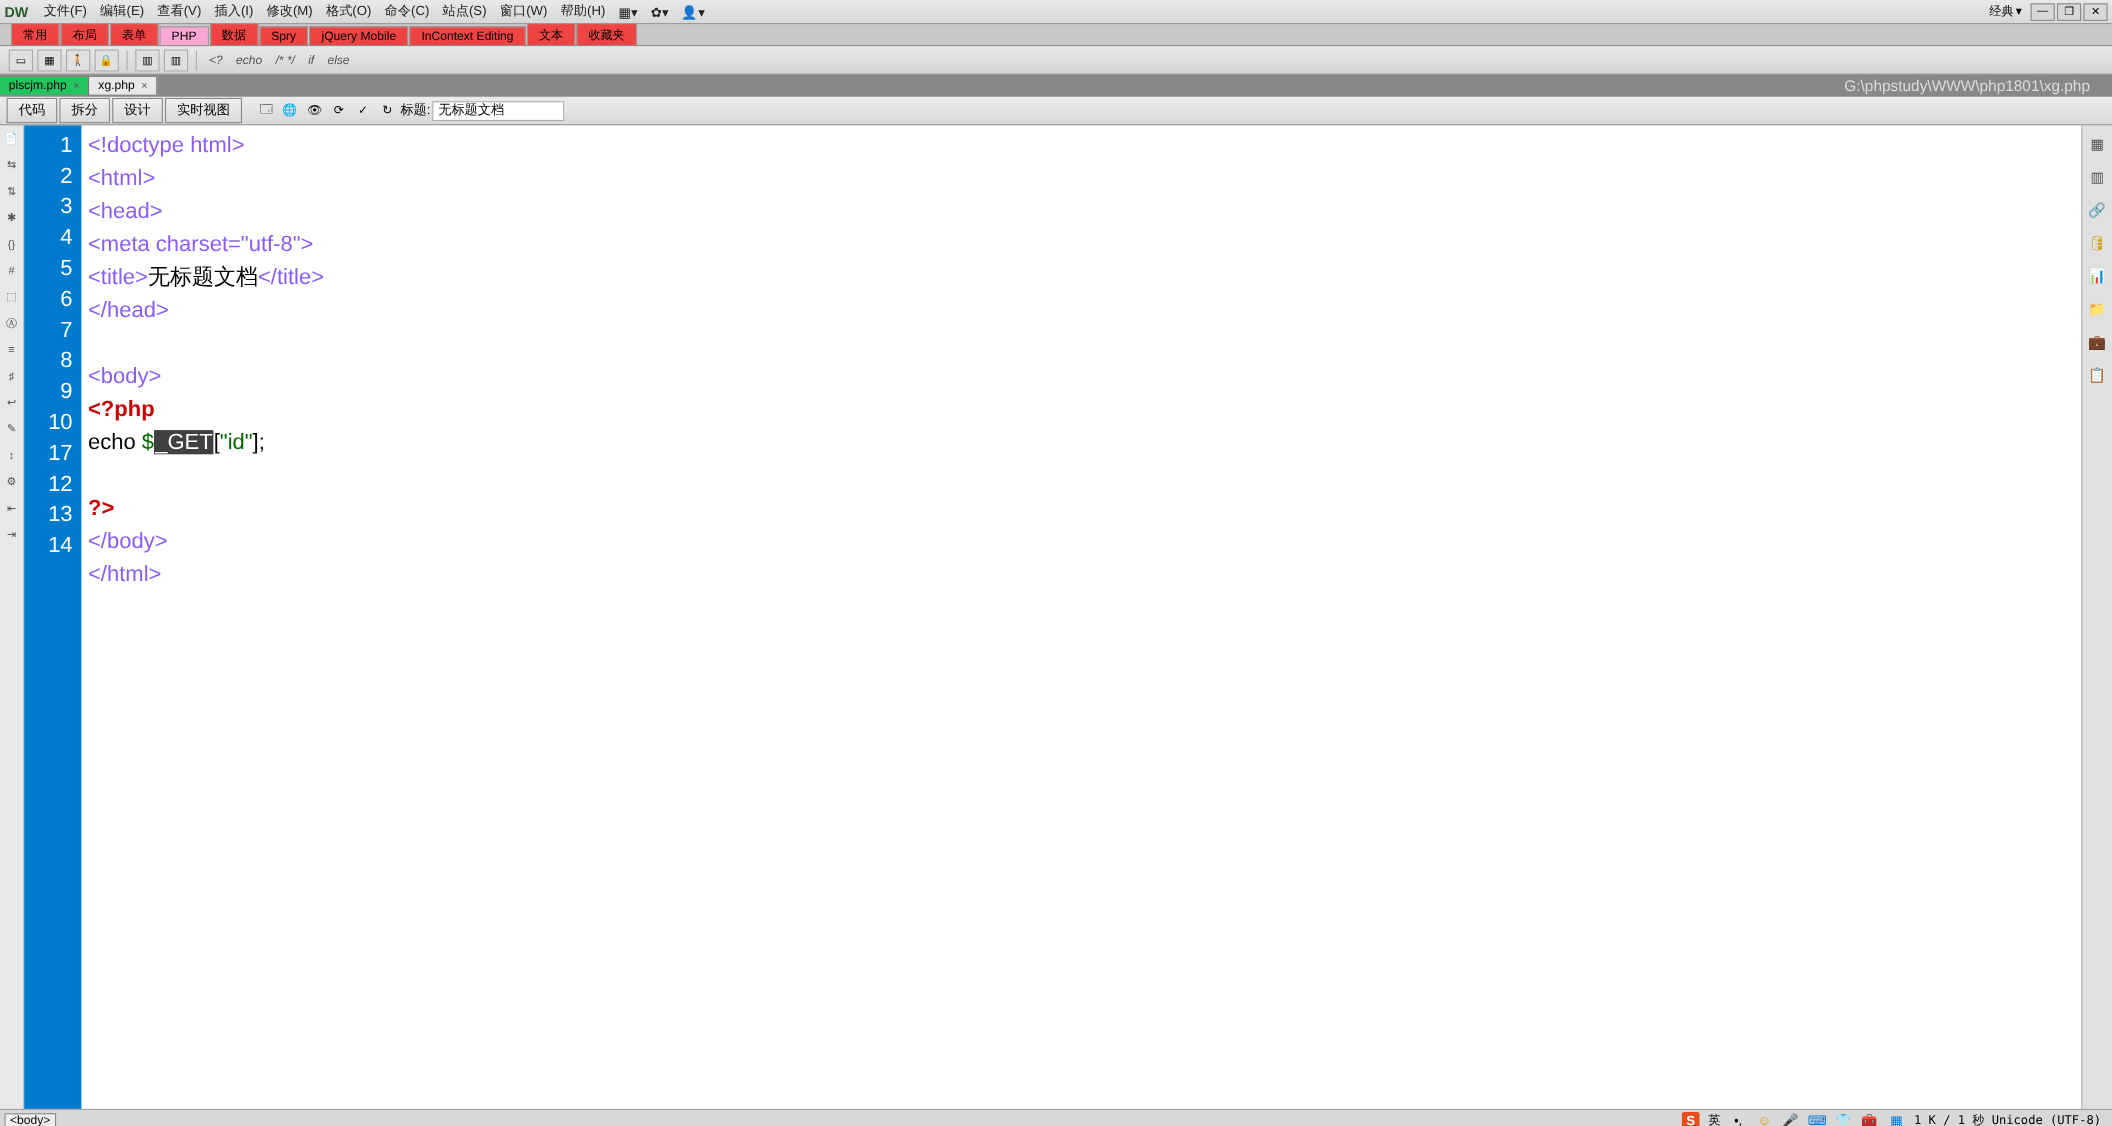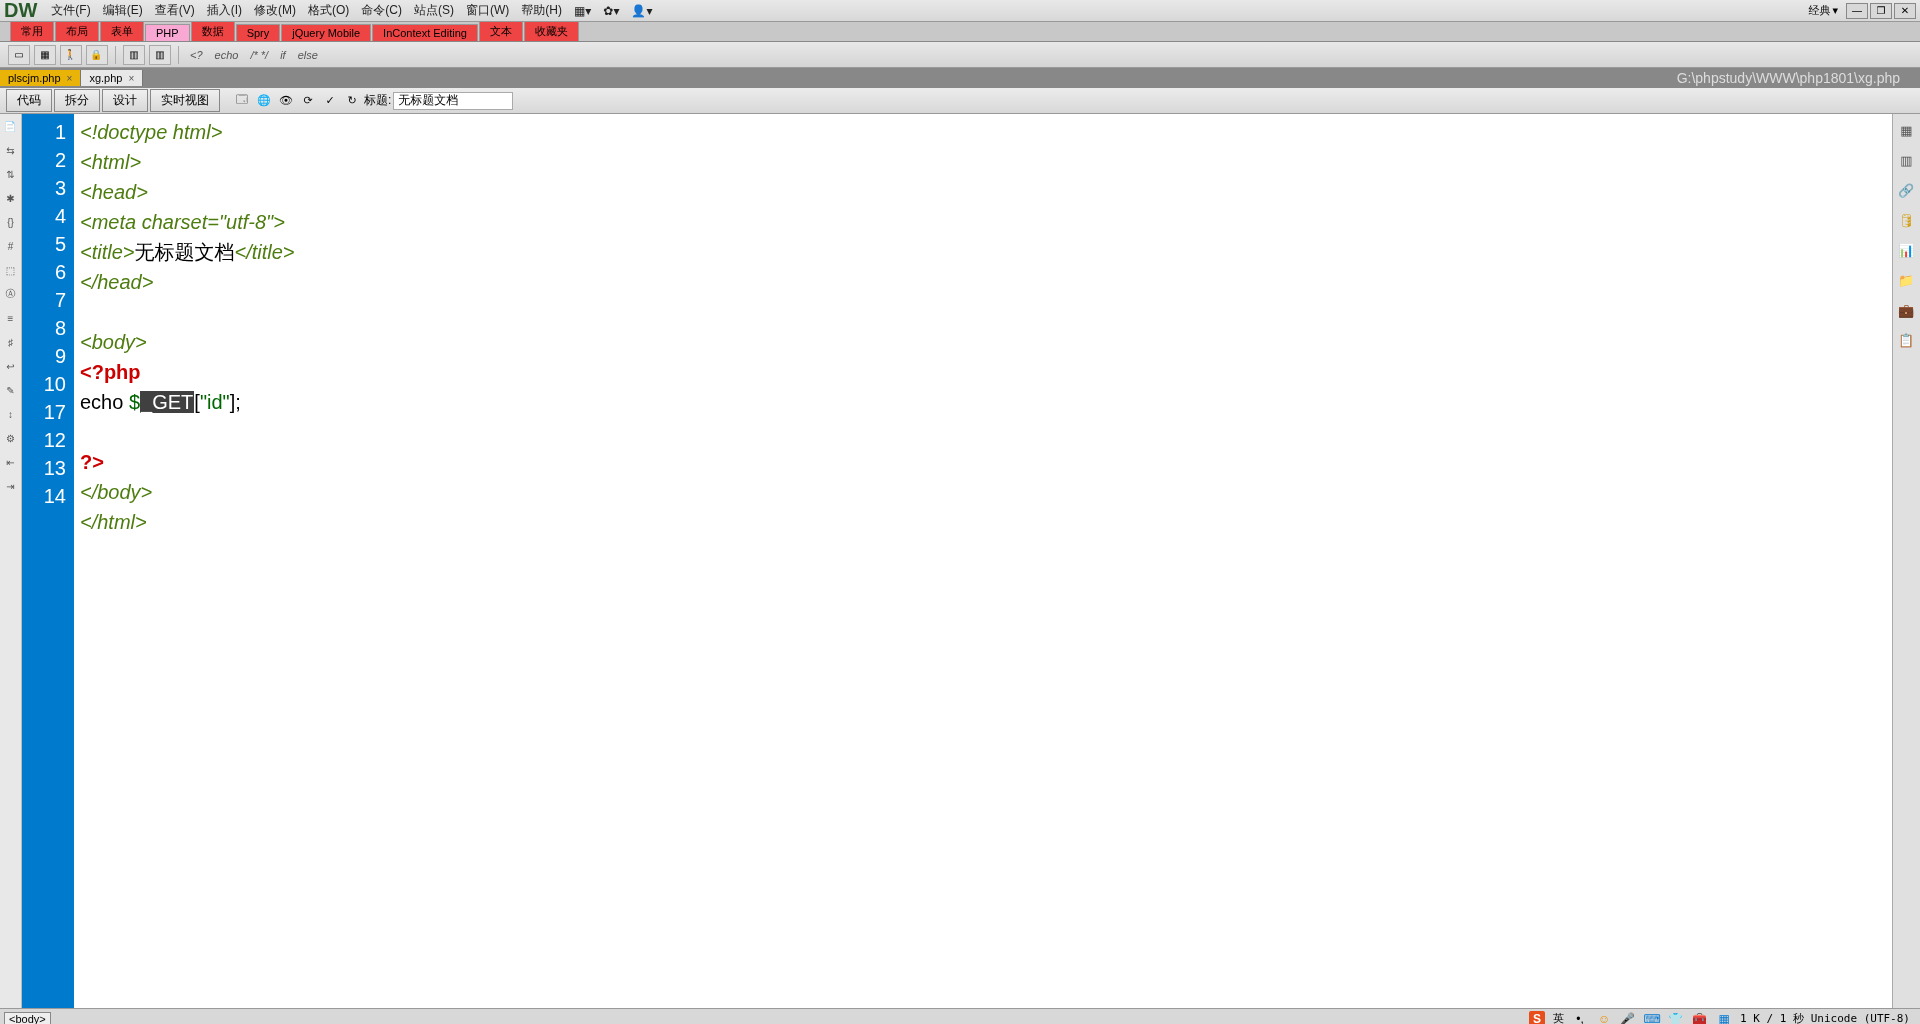--- a/index.html
+++ b/index.html
@@ -1,53 +1,53 @@
 <!DOCTYPE html>
 <html><head>
 <meta charset="utf-8">
 <style>
 * { margin: 0; padding: 0; box-sizing: border-box; font-family: "Microsoft YaHei", Arial, sans-serif; }
 body { background: #b0b0b0; overflow: hidden; width: 1920px; height: 1024px; }
 .menubar { height: 22px; background: linear-gradient(#e8e8e8,#d8d8d8); display: flex; align-items: center; padding: 0 4px; border-bottom: 1px solid #999; font-size: 12px; }
-.dw-logo { font-weight: bold; color: #2a5a2a; font-size: 20px; margin-right: 8px; font-family: Arial; }
+.dw-logo { font-weight: bold; color: #2a5a2a; font-size: 13px; margin-right: 8px; font-family: Arial; }
 .menu-item { padding: 2px 6px; cursor: pointer; color: #222; }
 .menu-spacer { flex: 1; }
 .layout-dd { font-size: 11px; margin-right: 8px; display:flex; align-items:center; gap:2px;}
 .win-btns { display: flex; gap: 2px; }
 .win-btn { width: 22px; height: 16px; border: 1px solid #888; background: #d8d8d8; display: flex; align-items: center; justify-content: center; font-size: 10px; cursor: pointer; }
 
 .tab-strip { height: 20px; background: #c8c8c8; display: flex; align-items: flex-end; padding-left: 10px; border-bottom: 1px solid #888; font-size: 11px; }
 .insert-tab { padding: 2px 10px; background: #ef4444; border: 1px solid #999; border-bottom: none; margin-right: 1px; cursor: pointer; }
 .insert-tab.active { background: #f9a8d4; }
 
 .toolbar2 { height: 26px; background: linear-gradient(#e8e8e8,#d4d4d4); display: flex; align-items: center; padding: 0 8px; gap: 4px; border-bottom: 1px solid #999; font-size: 11px; }
 .tb-icon { width: 22px; height: 20px; border: 1px solid #aaa; background: #e0e0e0; display:flex; align-items:center; justify-content:center; cursor:pointer; font-size:10px;}
 .tb-sep { width: 1px; height: 18px; background: #aaa; margin: 0 3px; }
 .tb-text { padding: 0 4px; color: #555; font-style: italic; }
 
 .doc-tabs { height: 20px; background: #888; display: flex; align-items: center; font-size: 11px; }
-.doc-tab { background: #eab308; padding: 2px 8px; border-right: 1px solid #777; display: flex; align-items: center; gap: 6px; cursor: pointer; }
+.doc-tab { background: #22c55e; padding: 2px 8px; border-right: 1px solid #777; display: flex; align-items: center; gap: 6px; cursor: pointer; }
 .doc-tab.active { background: #e8e8e8; }
 .doc-tab .close-x { font-size: 10px; color: #555; cursor: pointer; }
 .doc-path { margin-left: auto; padding-right: 20px; color: #ddd; font-size: 14px; }
 
 .view-bar { height: 26px; background: linear-gradient(#ececec,#d8d8d8); display: flex; align-items: center; padding: 0 6px; gap: 2px; border-bottom: 1px solid #999; font-size: 12px; }
 .view-btn { padding: 2px 10px; border: 1px solid #888; background: linear-gradient(#f0f0f0,#d8d8d8); cursor: pointer; }
 .small-icon { width: 20px; height: 18px; display:flex; align-items:center; justify-content:center; font-size:11px; cursor:pointer;}
 .title-label { margin-left: 0; }
 .title-input { width: 120px; height: 18px; border: 1px solid #aaa; padding: 0 4px; font-size: 12px; background: #fff; }
 
 .main-area { display: flex; height: 894px; }
 .left-gutter { width: 22px; background: #e8e8e8; border-right: 1px solid #bbb; display: flex; flex-direction: column; align-items: center; padding-top: 4px; gap: 8px; }
 .lg-icon { width: 16px; height: 16px; font-size: 10px; color: #555; display:flex; align-items:center; justify-content:center; cursor:pointer;}
 
 .editor-wrap { flex: 1; display: flex; background: #fff; position: relative; }
 .line-numbers { width: 52px; background: #007acc; color: #fff; font-family: Consolas, monospace; font-size: 20px; text-align: right; padding: 4px 8px 4px 4px; line-height: 28px; user-select: none; }
 .code-area { flex: 1; font-family: Consolas, "Courier New", monospace; font-size: 20px; line-height: 28px; padding: 4px 6px; white-space: pre; overflow: auto; }
-.c-tag { color: #4d7c0f; font-style: italic; }
+.c-tag { color: #8b5cf6; }
 .c-php { color: #cc0000; font-weight: bold; }
 .c-var { color: #006600; }
 .c-str { color: #006600; }
 .c-func { color: #000; }
 .c-sel { background: #404040; color: #fff; padding: 0 1px; }
 
 .right-panel { width: 28px; background: #e0e0e0; border-left: 1px solid #aaa; display: flex; flex-direction: column; align-items: center; padding-top: 6px; gap: 10px; }
 .rp-icon { width: 20px; height: 20px; font-size: 13px; display:flex; align-items:center; justify-content:center; cursor:pointer; color:#555;}
 
 .status-bar { height: 20px; background: #d8d8d8; border-top: 1px solid #999; display: flex; align-items: center; font-size: 11px; padding: 0 4px; }

